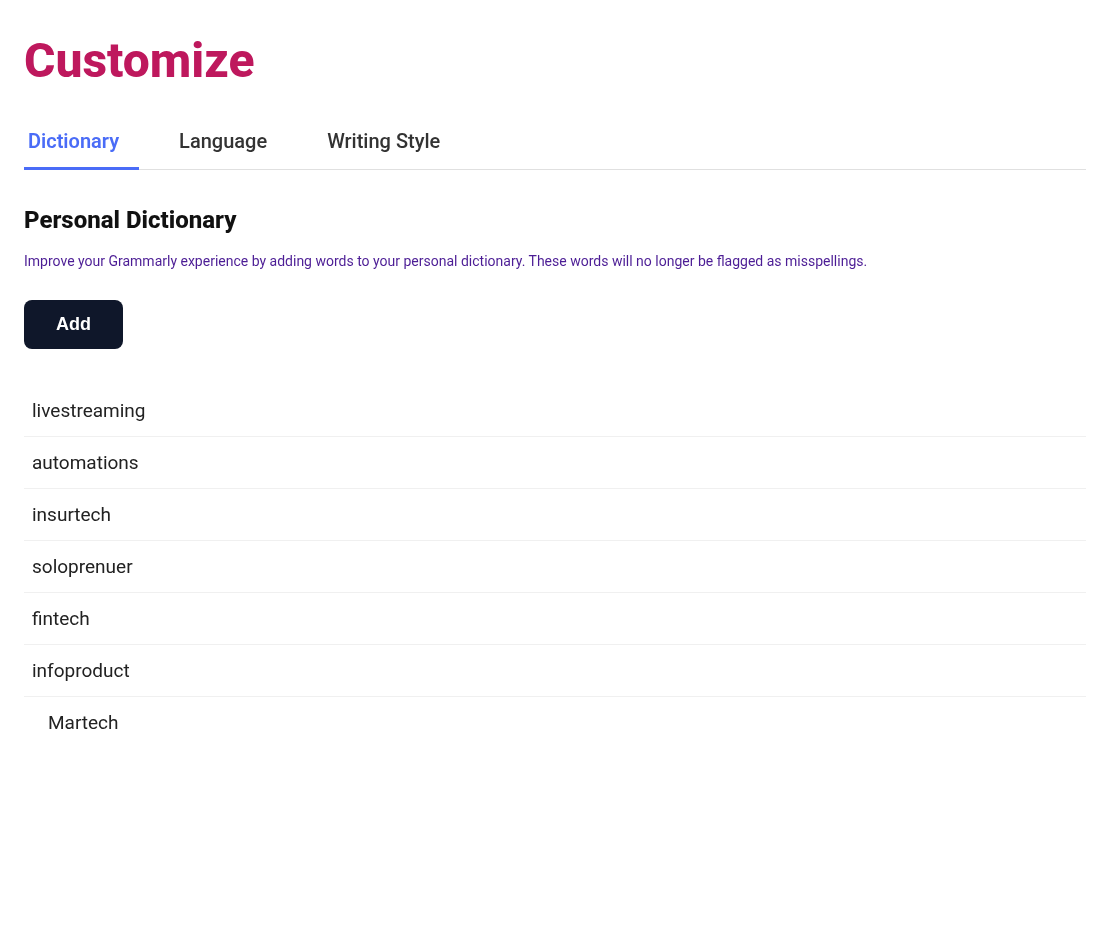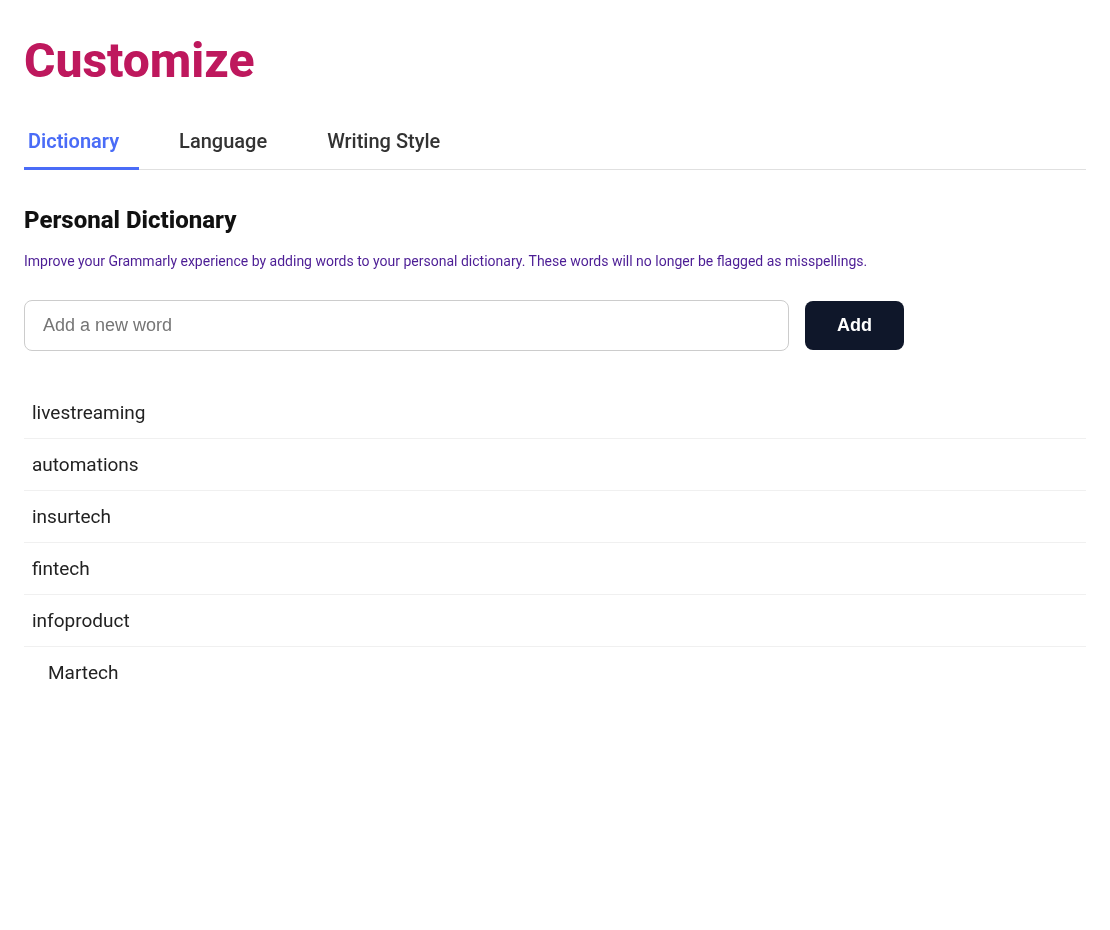--- a/index.html
+++ b/index.html
@@ -120,25 +120,25 @@
   <a class="tab">Language</a>
   <a class="tab">Writing Style</a>
 </nav>
 
 <main>
   <h2 class="section-title">Personal Dictionary</h2>
 
   <p class="description">Improve your Grammarly experience by adding words to your personal dictionary. These words will no longer be flagged as misspellings.</p>
 
   <div class="input-row">
-    <input type="text" class="word-input" placeholder="Add a new word" style="">
     <button class="add-button">Add</button>
   </div>
 
   <ul class="word-list" id="word-list">
   <li class="word-item">livestreaming</li>
       <li class="word-item">automations</li>
       <li class="word-item">insurtech</li>
+      <li class="word-item">soloprenuer</li>
       <li class="word-item">fintech</li>
       <li class="word-item">infoproduct</li>
       <li class="word-item">Martech</li>
     </ul>
 </main>
 
 </body></html>

